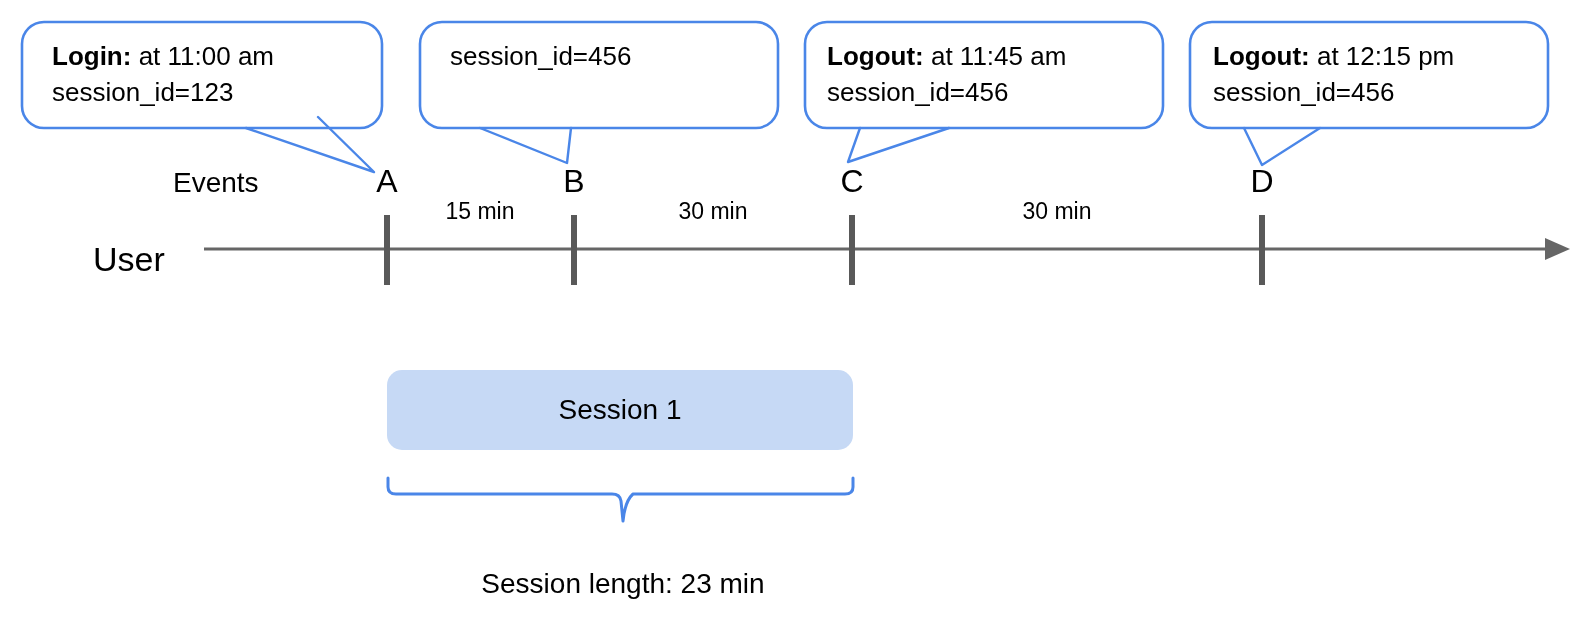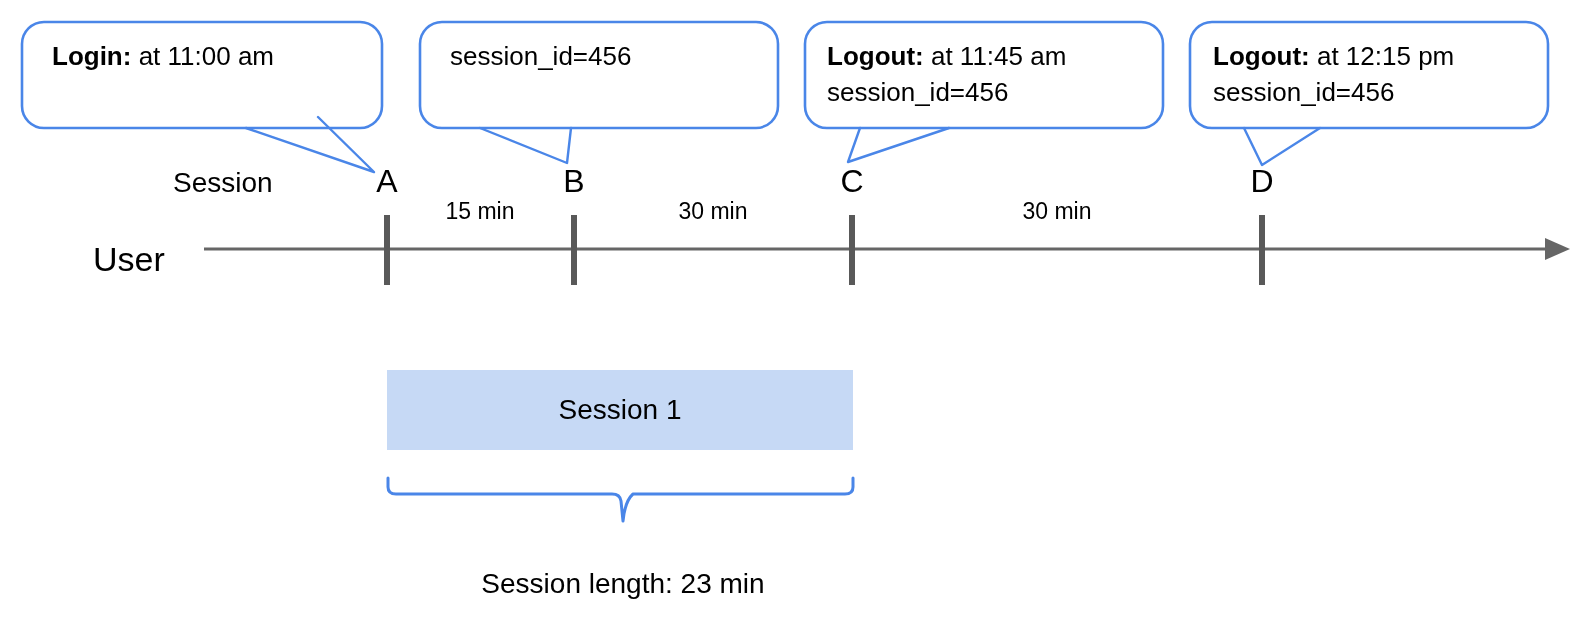--- a/index.html
+++ b/index.html
@@ -135,52 +135,53 @@
                Q 625,501 633,494
                L 845,494 Q 853,494 853,487
                L 853,478" fill="none" stroke="#4a86e8" stroke-width="3" stroke-linecap="round" stroke-linejoin="round"></path>
     </g>
   </svg>
 
   <div class="callout-text" style="left:52px; top:38px;">
     <div>
       <span class="lbl">Login:</span><span> at 11:00 am</span>
     </div>
+    <div>session_id=123</div>
   </div>
 
   <div class="callout-text" style="left:450px; top:38px;">
     <div>session_id=456</div>
   </div>
 
   <div class="callout-text" style="left:827px; top:38px;">
     <div>
       <span class="lbl">Logout:</span><span> at 11:45 am</span>
     </div>
     <div>session_id=456</div>
   </div>
 
   <div class="callout-text" style="left:1213px; top:38px;">
     <div>
       <span class="lbl">Logout:</span><span> at 12:15 pm</span>
     </div>
     <div>session_id=456</div>
   </div>
 
-  <div class="events-label" style="left:173px; top:167px;">Session</div>
+  <div class="events-label" style="left:173px; top:167px;">Events</div>
 
   <div class="axis-label" style="left:93px; top:229px;">User</div>
 
   <div class="event-letter" style="left:367px; top:163px; width:40px;">A</div>
   <div class="event-letter" style="left:554px; top:163px; width:40px;">B</div>
   <div class="event-letter" style="left:832px; top:163px; width:40px;">C</div>
   <div class="event-letter" style="left:1242px; top:163px; width:40px;">D</div>
 
   <div class="duration-label" style="left:420px; top:198px; width:120px;">15 min</div>
   <div class="duration-label" style="left:653px; top:198px; width:120px;">30 min</div>
   <div class="duration-label" style="left:997px; top:198px; width:120px;">30 min</div>
 
-  <div class="session-bar" style="left:387px; top:370px; width:466px; height:80px;">
+  <div class="session-bar" style="left:387px; top:370px; width:466px; height:80px;border-radius:15px;">
     <span>Session 1</span>
   </div>
 
   <div class="session-length" style="left:423px; top:568px; width:400px;">Session length: 23 min</div>
 
 </div>
 
 </body></html>

